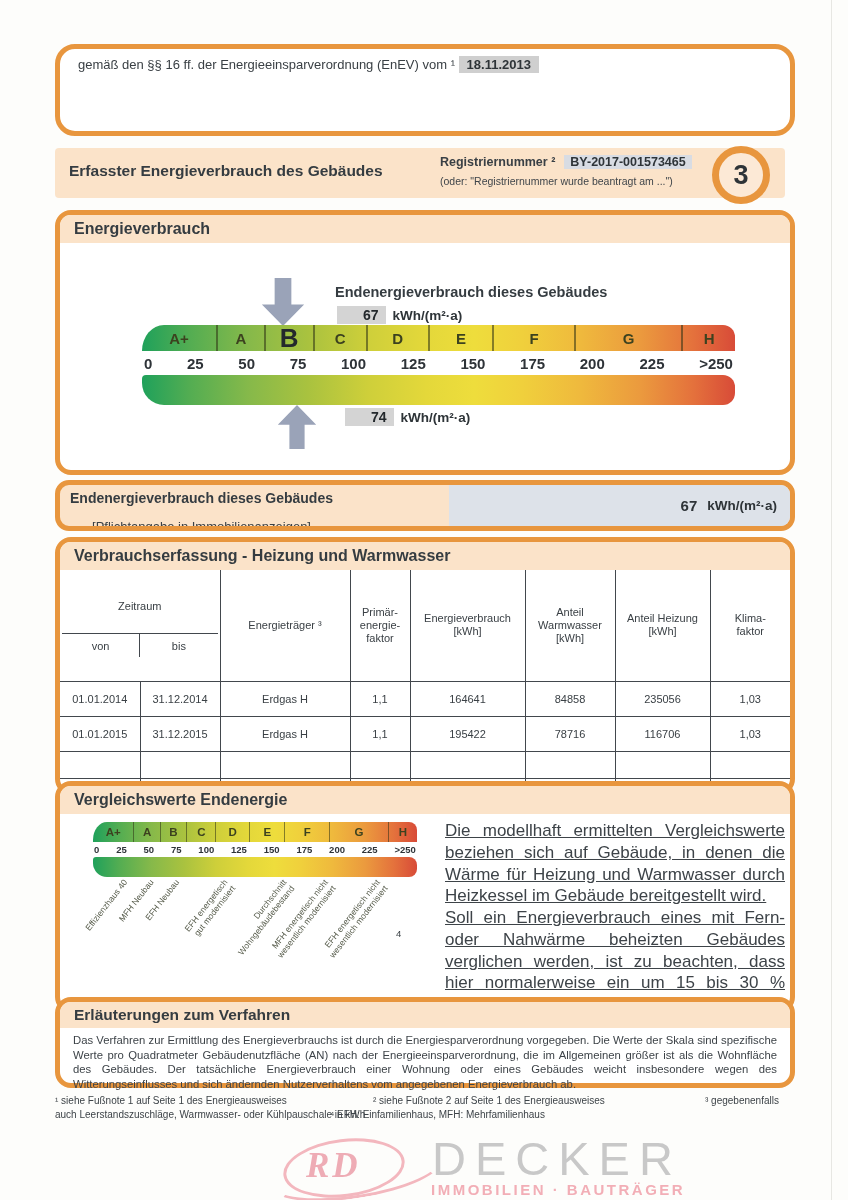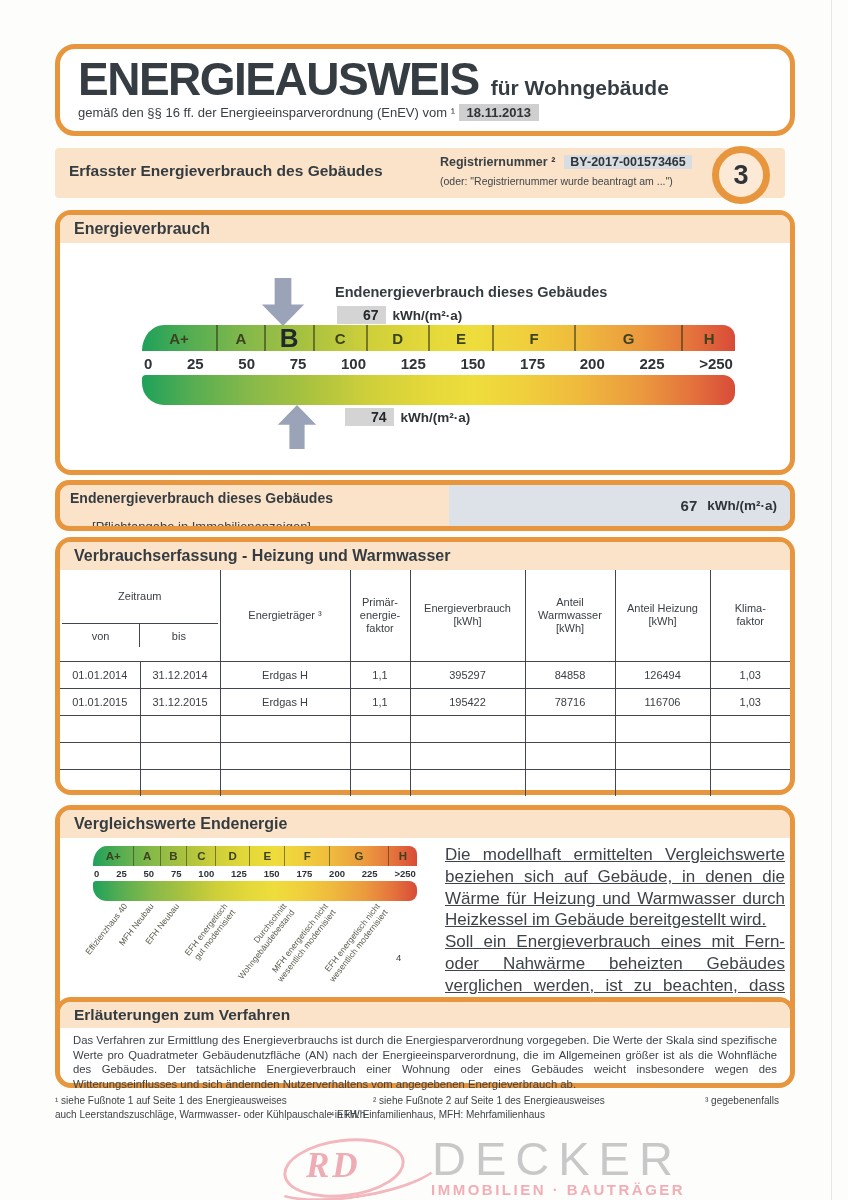--- a/index.html
+++ b/index.html
@@ -68,32 +68,32 @@
   .endband-right{position:absolute;right:0;top:0;bottom:0;width:45%;background:#dde2e9;
     display:flex;align-items:center;justify-content:flex-end;gap:10px;padding-right:13px;}
   .endband-val{font-size:15px;font-weight:bold;color:#2e3438;}
   .endband-unit{font-size:13.5px;font-weight:bold;color:#2e3438;}
 
   
   .consume{top:537px;height:258px;}
   .ctable{border-collapse:collapse;table-layout:fixed;width:730px;border:hidden;
     font-size:11px;color:#3a4045;}
   .ctable th,.ctable td{border:1.5px solid #42474d;text-align:center;vertical-align:middle;
-    padding:1px 2px;font-weight:normal;margin-left:44px;}
+    padding:11px 2px;font-weight:normal;margin-left:44px;}
   .ctable thead th{font-size:11px;line-height:1.18;white-space:pre-line;}
   .ctable thead tr{height:56px;}
   .ctable tbody tr{height:27px;}
   .zr{padding:0;}
   .zr-top{padding:6px 0 7px;}
   .zr-bot{display:flex;border-top:1.5px solid #42474d;justify-content:flex-end;}
   .zr-bot span{flex:1;padding:6px 0 4px;}
   .zr-bot span:first-child{border-right:1.5px solid #42474d;}
 
   
-  .compare{top:805px;height:232px;}
+  .compare{top:781px;height:232px;}
   .cmp-body{position:relative;height:148px;}
   .cmp-scale{position:absolute;left:33px;top:8px;width:324px;}
   .cmp-labels{position:absolute;left:33px;top:64px;width:324px;height:84px;}
   .rl{position:absolute;top:0;width:0;}
   .rl span{position:absolute;right:0;top:0;display:inline-block;white-space:pre;
     transform:rotate(-52deg);transform-origin:100% 0;
     font-size:8.5px;line-height:1.15;text-align:right;color:#545948;}
   .cmp-fn{position:absolute;left:303px;top:50px;font-size:9.5px;color:#3a4045;}
   .cmp-text{position:absolute;left:385px;top:6px;width:340px;font-size:17px;line-height:1.28;
     text-align:justify;color:#3d4348;text-decoration:underline;}
@@ -118,24 +118,20 @@
     letter-spacing:9px;font-weight:normal;margin-left:40px;}
   .logo-tag{position:absolute;left:431px;top:1181px;font-size:15px;color:#f2aeb6;
     letter-spacing:2.5px;font-weight:bold;}
 
   .scan-line{position:absolute;left:831px;top:0;width:1px;height:1200px;background:#e7e7e3;}
 </style>
 </head>
 <body>
 
 <div class="panel hdr">
-  <div class="hdr-title-row">
-    <span class="hdr-title">ENERGIEAUSWEIS</span>
-    <span class="hdr-sub">für Wohngebäude</span>
-  </div>
   <div class="hdr-law">
     <span>gemäß den §§ 16 ff. der Energieeinsparverordnung (EnEV) vom ¹</span>
     <span class="gray-box">18.11.2013</span>
   </div>
 </div>
 
 <div class="secbar">
   <div class="secbar-title">Erfasster Energieverbrauch des Gebäudes</div>
   <div class="reg-row">
     <span class="reg-label">Registriernummer ²</span>
@@ -239,23 +235,23 @@
         <th>Klima-
 faktor</th>
       </tr>
     </thead>
     <tbody id="ctable-body">
         <tr>
           <td>01.01.2014</td>
           <td>31.12.2014</td>
           <td>Erdgas H</td>
           <td>1,1</td>
-          <td>395297</td>
+          <td>164641</td>
           <td>84858</td>
-          <td>126494</td>
+          <td>235056</td>
           <td>1,03</td>
         </tr>
         <tr>
           <td>01.01.2015</td>
           <td>31.12.2015</td>
           <td>Erdgas H</td>
           <td>1,1</td>
           <td>195422</td>
           <td>78716</td>
           <td>116706</td>

